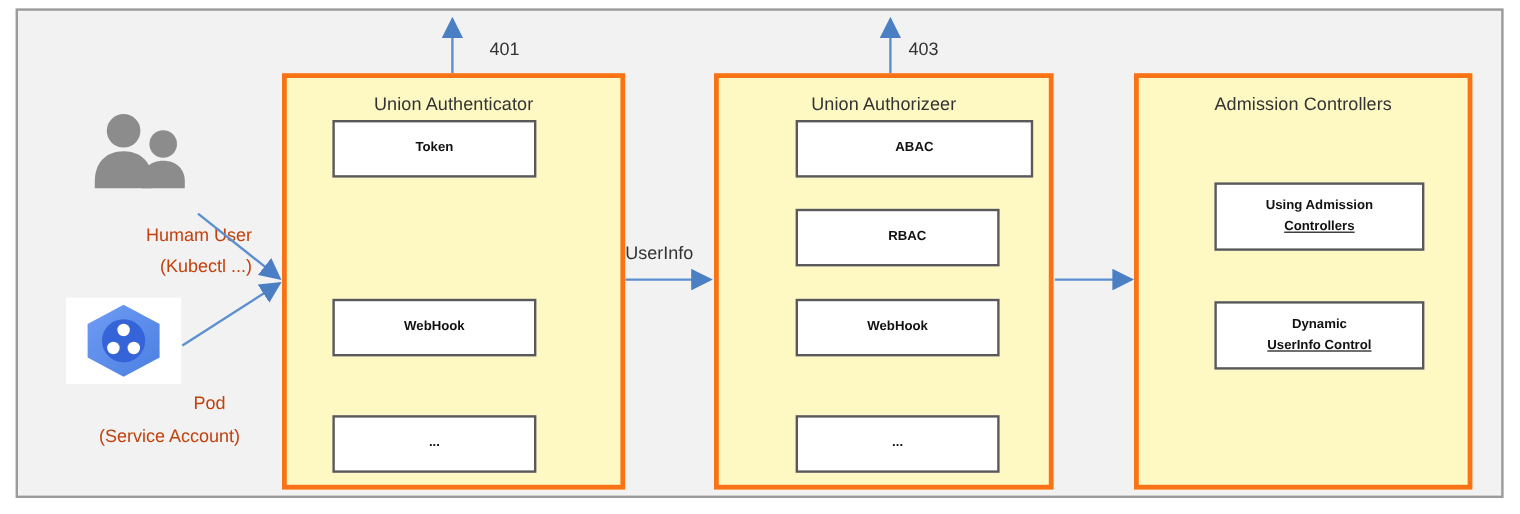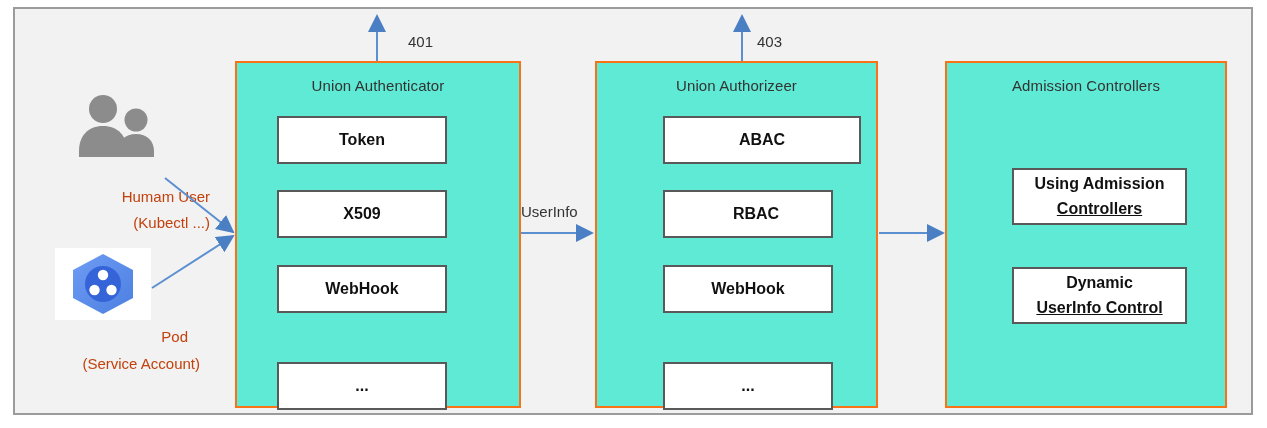--- a/index.html
+++ b/index.html
@@ -24,22 +24,22 @@
     left: 13px; top: 7px;
     width: 1240px; height: 408px;
     background: #f2f2f2;
     border: 2px solid #9b9b9b;
     box-sizing: border-box;
   }
 
   
   .panel {
     position: absolute;
-    background: #5eead4;
-    border: 2px solid #f97316;
+    background: #fef9c3;
+    border: 4px solid #f97316;
     box-sizing: border-box;
   }
   .panel-title {
     position: absolute;
     left: 0; right: 0;
     top: 14px;
     text-align: center;
     font-size: 15px;
     color: #333333;
     font-family: "Liberation Sans", sans-serif;
@@ -49,25 +49,24 @@
   
   .item-box {
     position: absolute;
     background: #ffffff;
     border: 2px solid #595959;
     box-sizing: border-box;
     display: flex;
     flex-direction: column;
     align-items: center;
     justify-content: center;
-    font-size: 16px;
+    font-size: 11px;
     font-weight: bold;
     color: #111111;
     line-height: 1.55;
-    margin-top: 16px;
   }
   .item-box .ln { display: block; white-space: nowrap; }
   .item-box.two-line { justify-content: center; }
   .item-box .ln2 { text-decoration: underline; }
   .diag-svg {
     position: absolute;
     left: 0; top: 0;
     width: 1267px; height: 428px;
     pointer-events: none;
   }
@@ -157,23 +156,20 @@
   <div class="edge-label" style="left:408px; top:33px;">401</div>
   <div class="edge-label" style="left:757px; top:33px;">403</div>
   <div class="edge-label" style="left:521px; top:203px;">UserInfo</div>
 
   <div class="panel" style="left:235px; top:61px; width:286px; height:347px;">
     <div class="panel-title">Union Authenticator</div>
   </div>
   <div class="item-box" style="left:277px; top:100px; width:170px; height:48px;">
     <span class="ln">Token</span>
   </div>
-  <div class="item-box" style="left:277px; top:174px; width:170px; height:48px;">
-    <span class="ln">X509</span>
-  </div>
   <div class="item-box" style="left:277px; top:249px; width:170px; height:48px;">
     <span class="ln">WebHook</span>
   </div>
   <div class="item-box" style="left:277px; top:346px; width:170px; height:48px;">
     <span class="ln">...</span>
   </div>
 
   <div class="panel" style="left:595px; top:61px; width:283px; height:347px;padding-left:21px;">
     <div class="panel-title">Union Authorizeer</div>
   </div>

